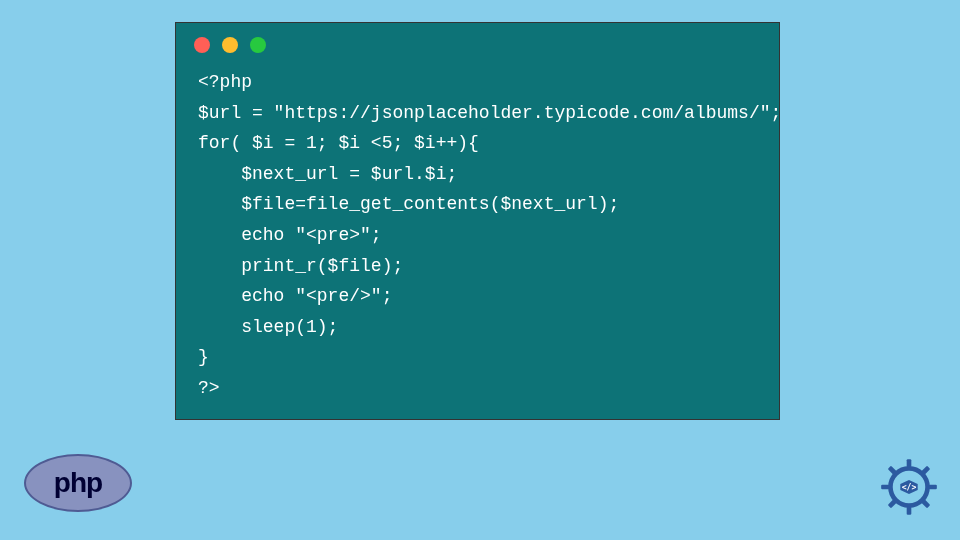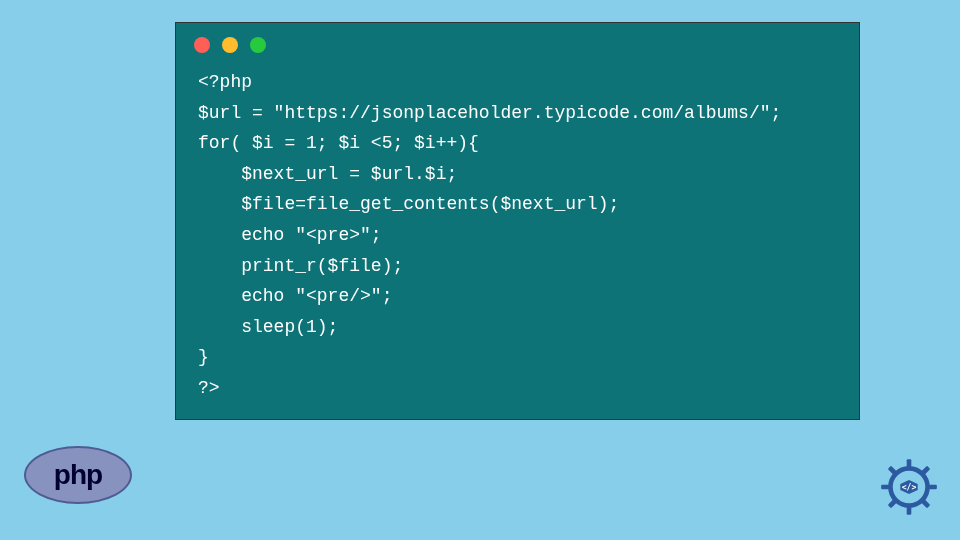--- a/index.html
+++ b/index.html
@@ -12,21 +12,21 @@
       height: 540px;
       background: #87ceeb;
       font-family: -apple-system, BlinkMacSystemFont, "Segoe UI", Arial, sans-serif;
       position: relative;
       overflow: hidden;
     }
     .code-window {
       position: absolute;
       top: 22px;
       left: 175px;
-      width: 685px;
+      width: 605px;
       height: 398px;
       background: #0d7377;
       border: 1px solid #333;
     }
     .window-controls {
       display: flex;
       gap: 12px;
       padding: 14px 18px 10px 18px;
     }
     .dot {
@@ -40,21 +40,21 @@
     .code-content {
       padding: 4px 22px 18px 22px;
       color: #ffffff;
       font-family: "Consolas", "Monaco", "Courier New", monospace;
       font-size: 18px;
       line-height: 1.7;
       white-space: pre;
     }
     .php-logo {
       position: absolute;
-      bottom: 36px;
+      bottom: 28px;
       left: 24px;
       width: 108px;
       height: 58px;
     }
     .php-ellipse {
       width: 108px;
       height: 58px;
       background: #8892bf;
       border-radius: 50%;
       display: flex;

